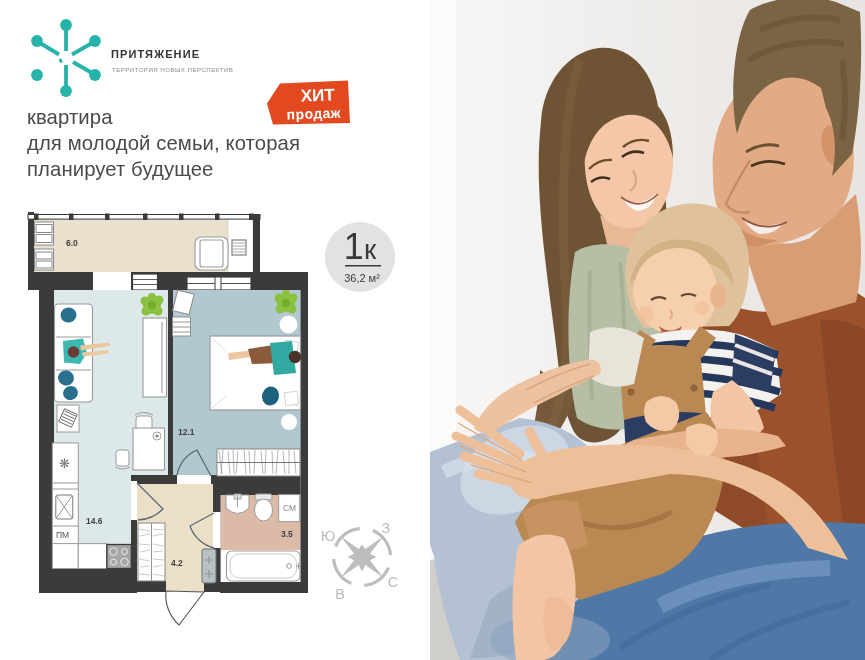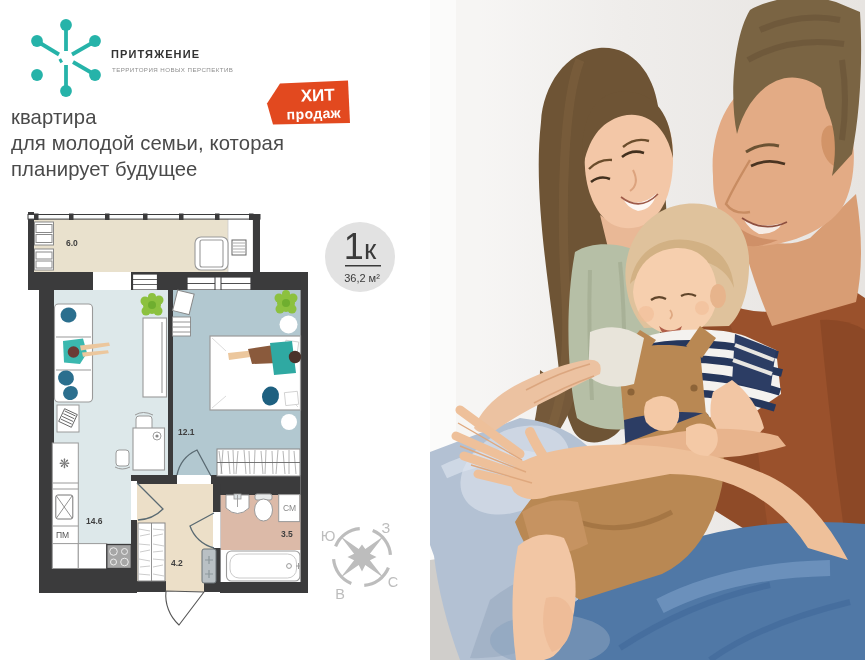--- a/index.html
+++ b/index.html
@@ -32,21 +32,21 @@
 <div class="abs" style="left:111px;top:48px;font-size:11px;font-weight:bold;color:#333333;letter-spacing:1.1px;">ПРИТЯЖЕНИЕ</div>
 
 <div class="abs" style="left:112px;top:66px;font-size:6.2px;color:#8f8f8f;letter-spacing:0.42px;">ТЕРРИТОРИЯ НОВЫХ ПЕРСПЕКТИВ</div>
 
 <svg class="abs" style="left:258px;top:76px" width="100" height="56" viewBox="0 0 100 56">
   <polygon points="9,27.5 22,7.5 90,4.5 92,47 15,48.5" fill="#e2491f"></polygon>
   <text x="60" y="25" font-size="17" font-weight="bold" fill="#ffffff" text-anchor="middle" transform="rotate(-2 60 25)">ХИТ</text>
   <text x="56" y="42.5" font-size="14" font-weight="bold" fill="#ffffff" text-anchor="middle" letter-spacing="0.4" transform="rotate(-2 56 42)">продаж</text>
 </svg>
 
-<div class="abs" style="left:11px;top:104px;font-size:20.3px;line-height:26px;color:#4a4a4a;letter-spacing:0.1px;">квартира<br>для молодой семьи, которая<br>планирует будущее</div>
+<div class="abs" style="left:27px;top:104px;font-size:20.3px;line-height:26px;color:#4a4a4a;letter-spacing:0.1px;">квартира<br>для молодой семьи, которая<br>планирует будущее</div>
 
 <svg class="abs" style="left:20px;top:195px" width="390" height="465" viewBox="0 0 390 465">
 
   <rect x="12" y="22" width="196" height="57" fill="#e9e1cd"></rect>
 
   <rect x="208" y="22" width="25" height="57" fill="#ffffff" stroke="#cccccc" stroke-width="0.8"></rect>
 
   <rect x="8" y="17" width="6" height="69" fill="#3b3b3c"></rect>
 
   <rect x="8" y="19.5" width="232" height="4.6" fill="#fbfcfc" stroke="#3b3b3c" stroke-width="1"></rect>

